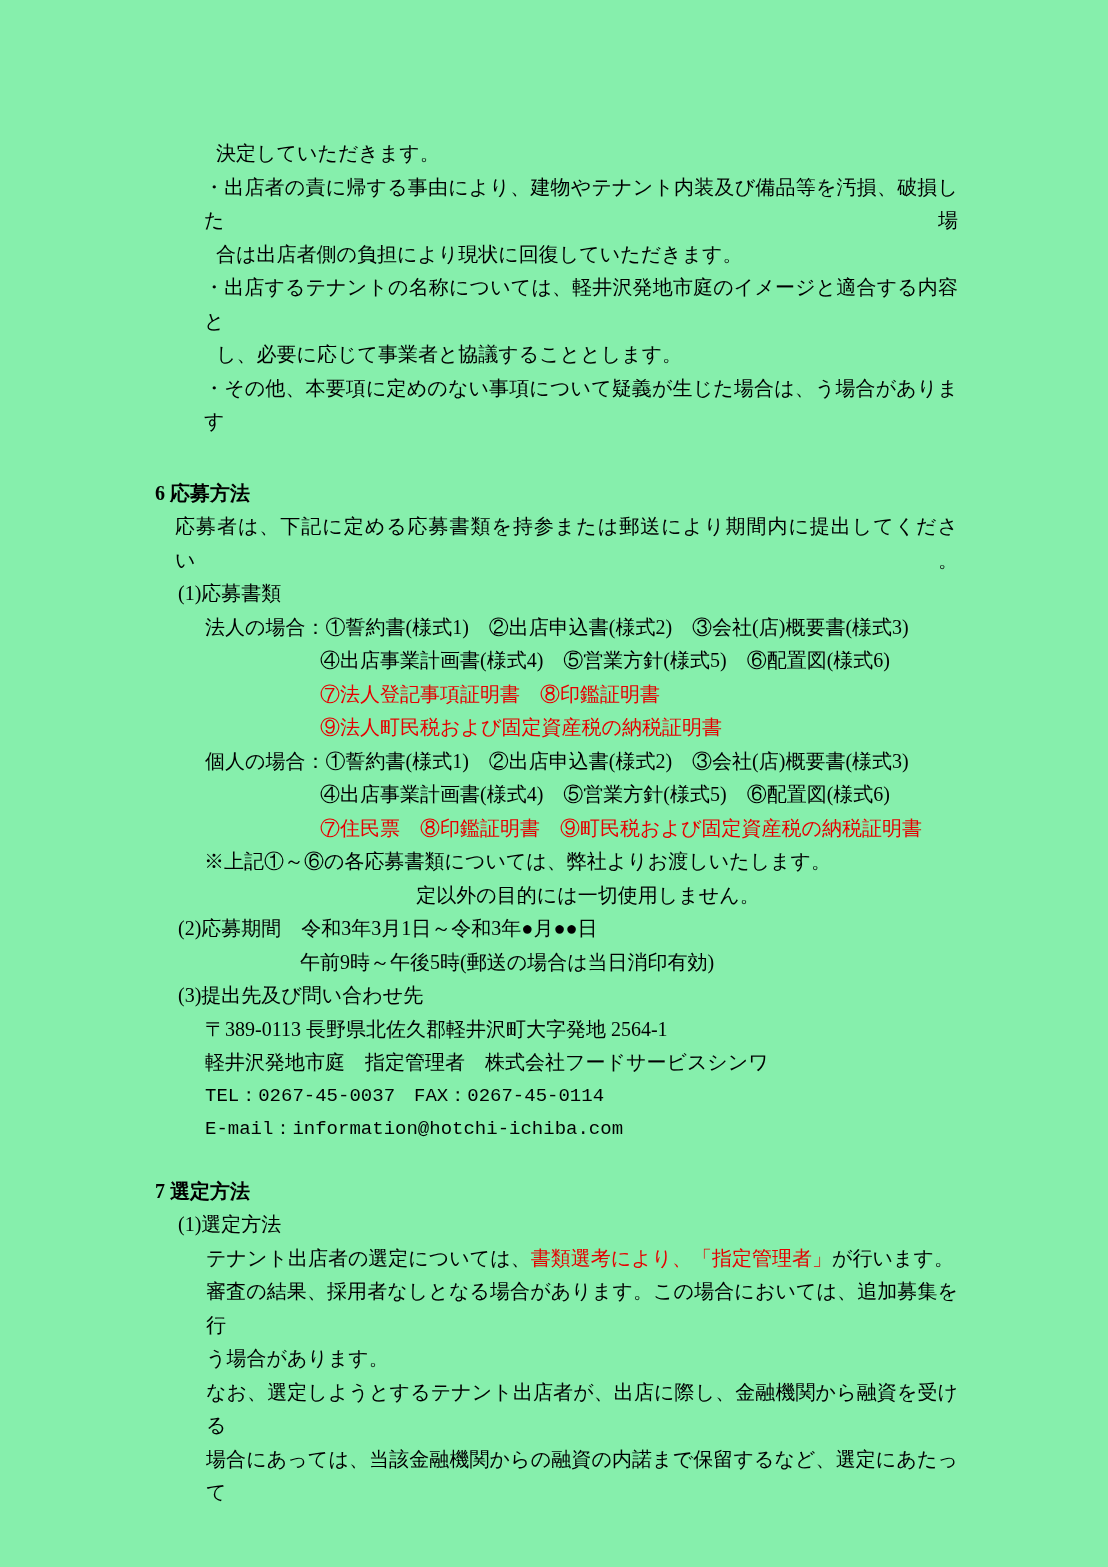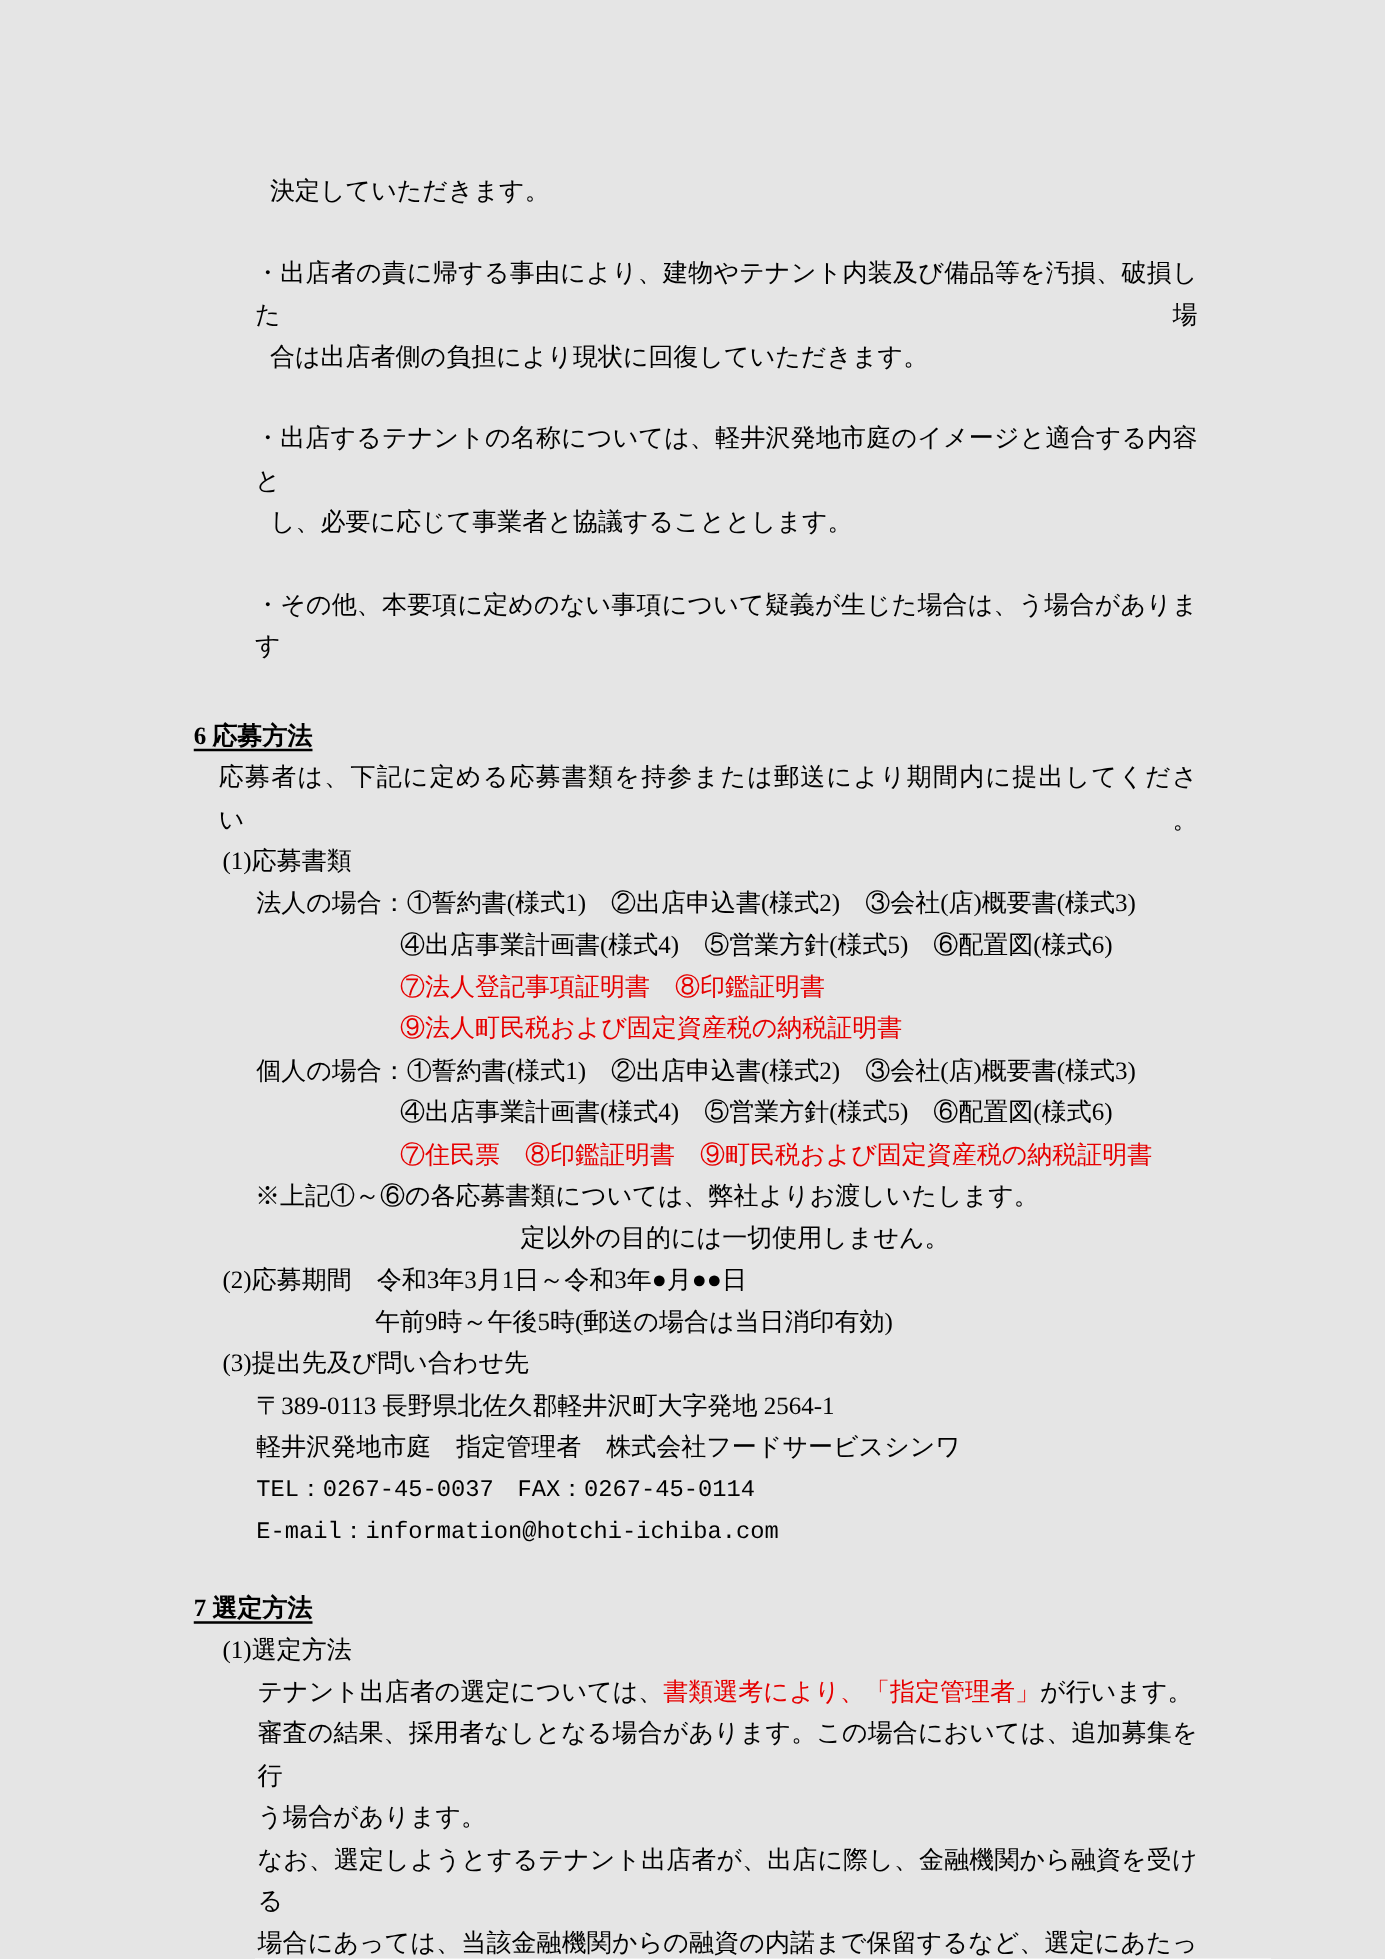--- a/index.html
+++ b/index.html
@@ -1,37 +1,37 @@
 <!DOCTYPE html>
 <html lang="ja"><head>
 <meta charset="utf-8">
 <style>
   html,body{margin:0;padding:0;background:#ffffff;}
   .page{
     position:relative;
     width:1108px;height:1567px;
-    background:#e5e5e5;
+    background:#86efac;
     box-sizing:border-box;
     padding:137px 150px 40px 155px;
     font-family:"Liberation Serif","DejaVu Serif",serif;
     font-size:20px;
     line-height:33.5px;
     color:#000000;
     overflow:hidden;
   }
   .ln{white-space:pre-wrap;}
   .full{text-align:justify;text-align-last:justify;}
   .red{color:#e60000;}
-  .h{font-weight:bold;text-decoration:underline;text-decoration-thickness:2px;text-underline-offset:4px;}
+  .h{font-weight:bold;text-decoration-thickness:2px;text-underline-offset:4px;}
   .h6{margin-top:38px;}
   .h7{margin-top:28px;}
   .mono{font-family:"Liberation Mono","DejaVu Sans Mono",monospace;font-size:19px;}
   
   .ind-cont{margin-left:61px;}     
-  .ind-bullet{margin-left:49px;margin-top:32px;}   
+  .ind-bullet{margin-left:49px;}   
   .ind-intro{margin-left:20px;}    
   .ind-num{margin-left:23px;}      
   .ind-case{margin-left:50px;}     
   .ind-items{margin-left:165px;}   
   .ind-note{margin-left:49px;}     
   .ind-note-cont{margin-left:63px;text-align:center;}
   .ind-time{margin-left:145px;}    
   .ind-addr{margin-left:50px;}     
   .ind-p{margin-left:51px;}        
 </style>

